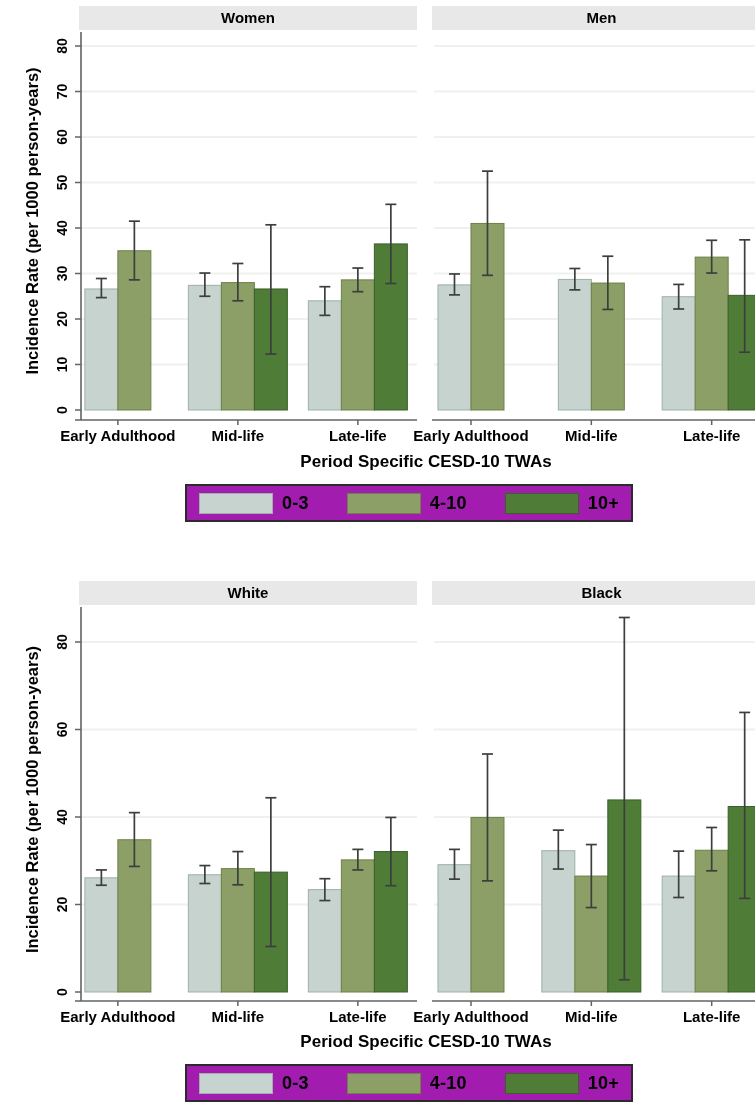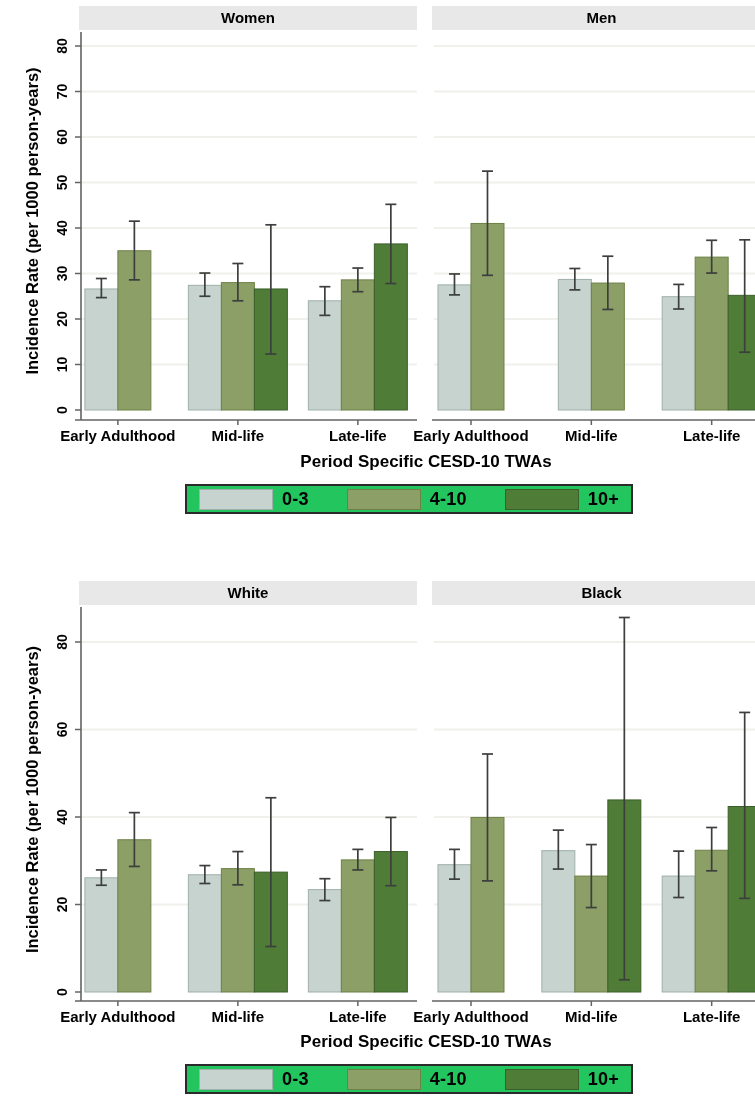--- a/index.html
+++ b/index.html
@@ -12,24 +12,24 @@
     margin-left:19px;
   }
   svg.chart{position:absolute;left:0;display:block;}
   svg.chart text{font-family:"Liberation Sans", sans-serif;fill:#000;}
   #chart-0{top:0;}
   #chart-1{top:575px;}
   .legend{
     position:absolute;
     left:166px;
     width:448px;
-    height:30px;
+    height:38px;
     box-sizing:border-box;
     border:2px solid #2b2b2b;
-    background:#22c55e;
+    background:#a21caf;
     display:flex;
     align-items:center;
     justify-content:space-between;
     padding:0 12px;
   }
   #legend-0{top:484px;}
   #legend-1{top:1064px;}
   .legend-item{display:flex;align-items:center;gap:9px;}
   .swatch{
     display:inline-block;

